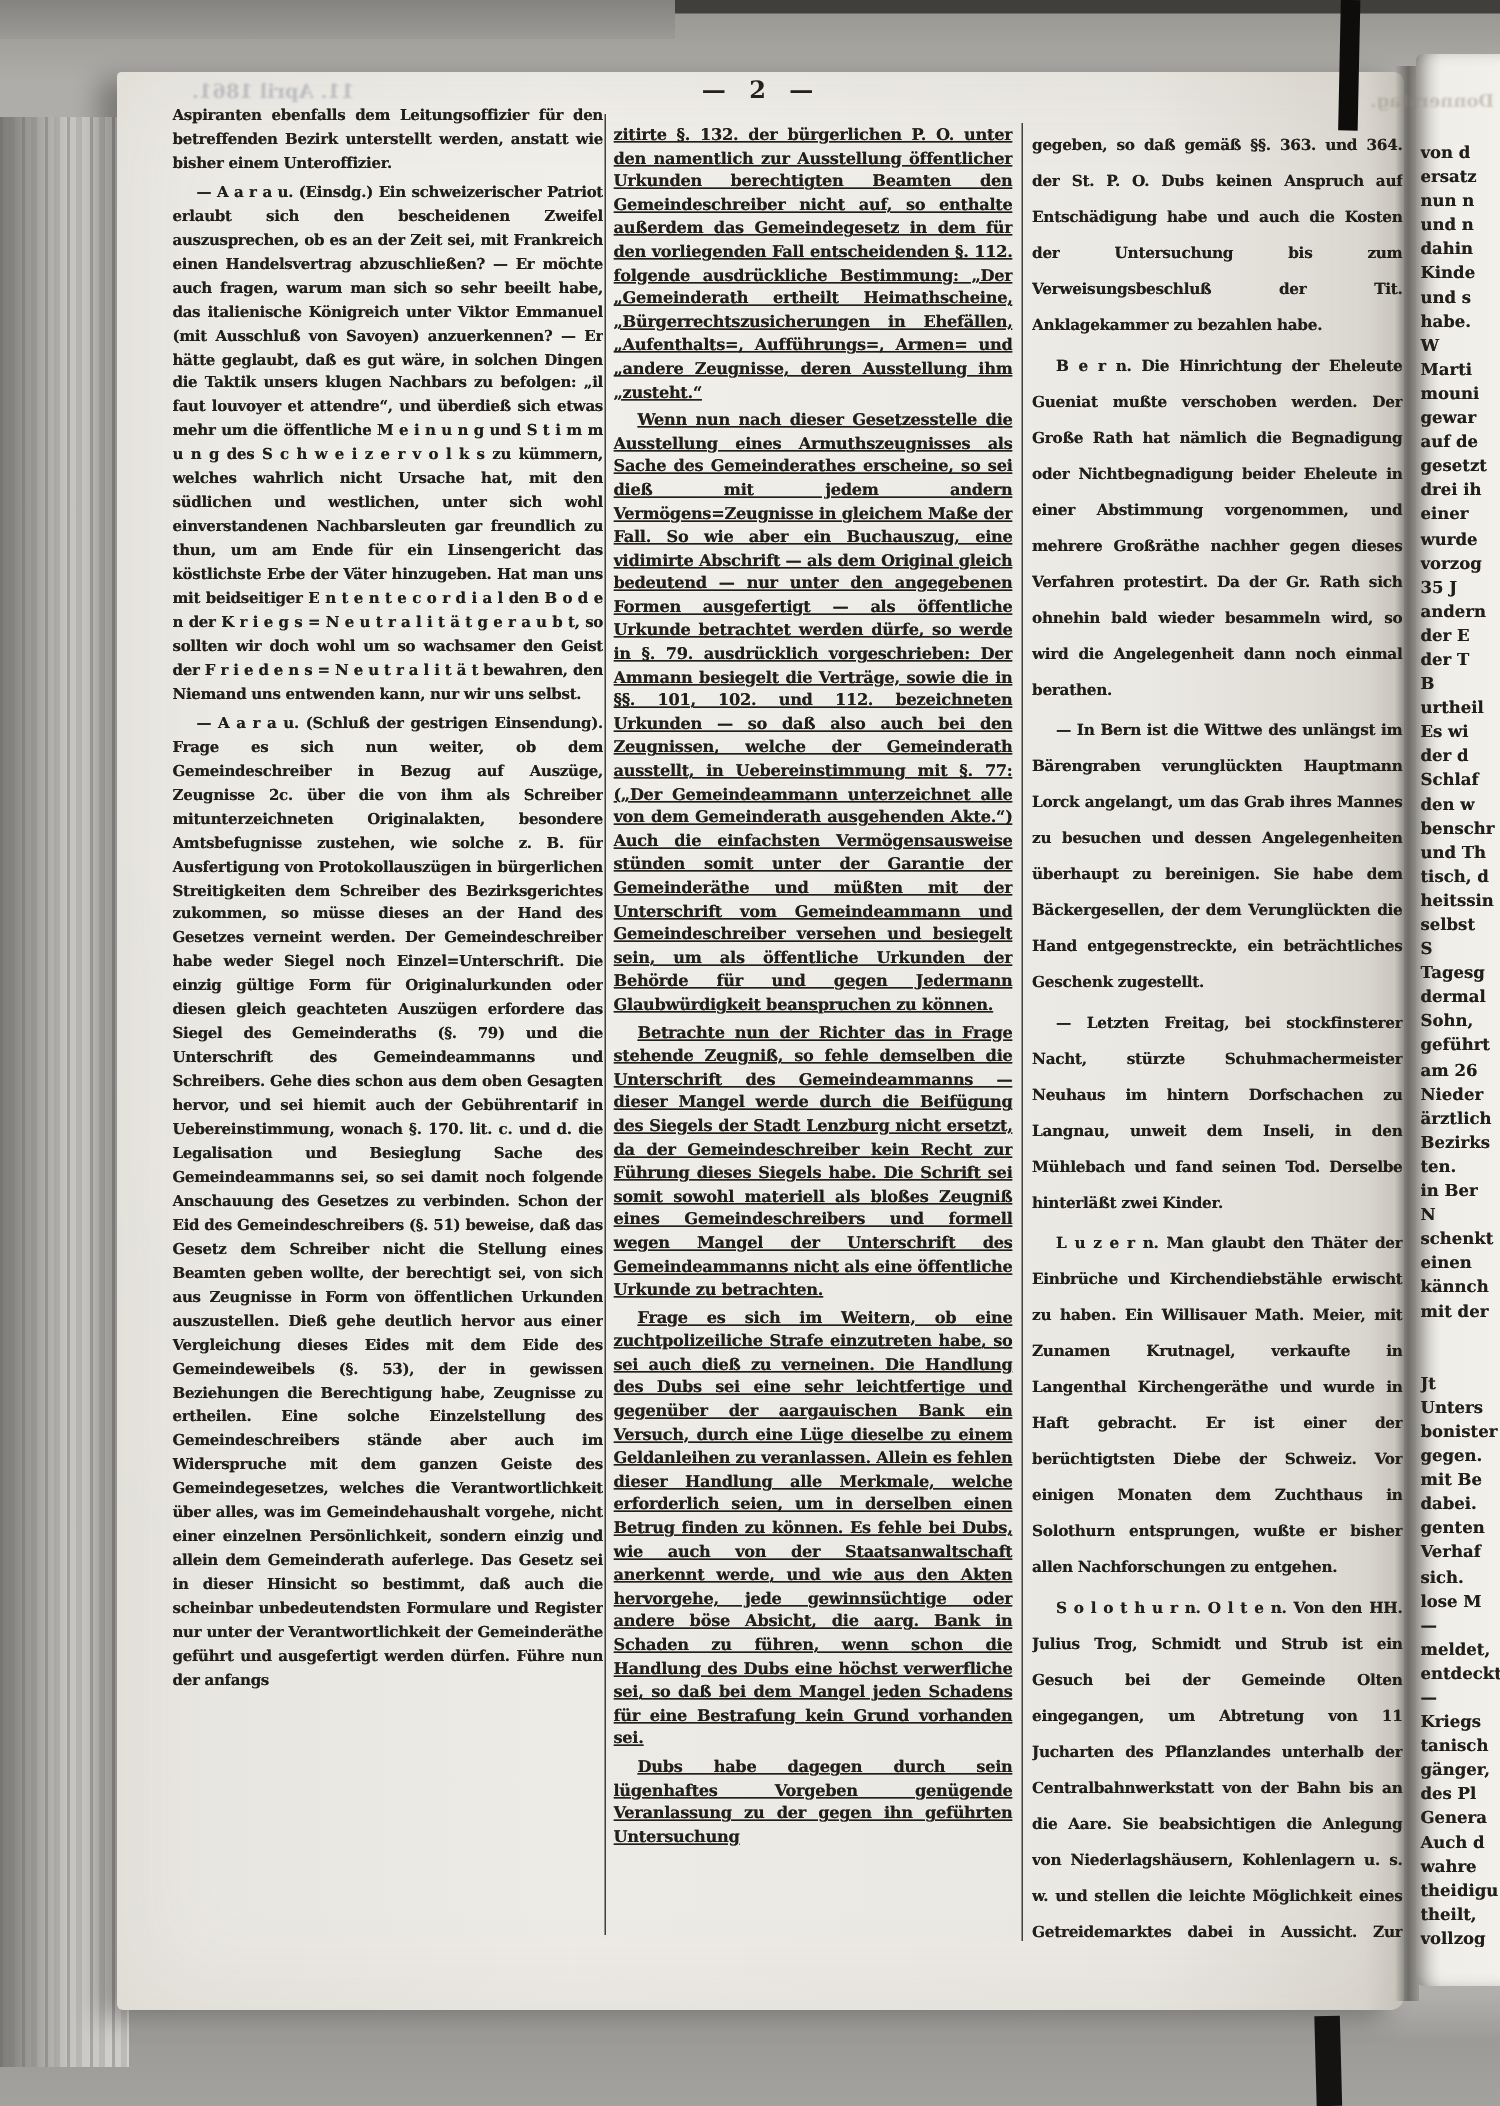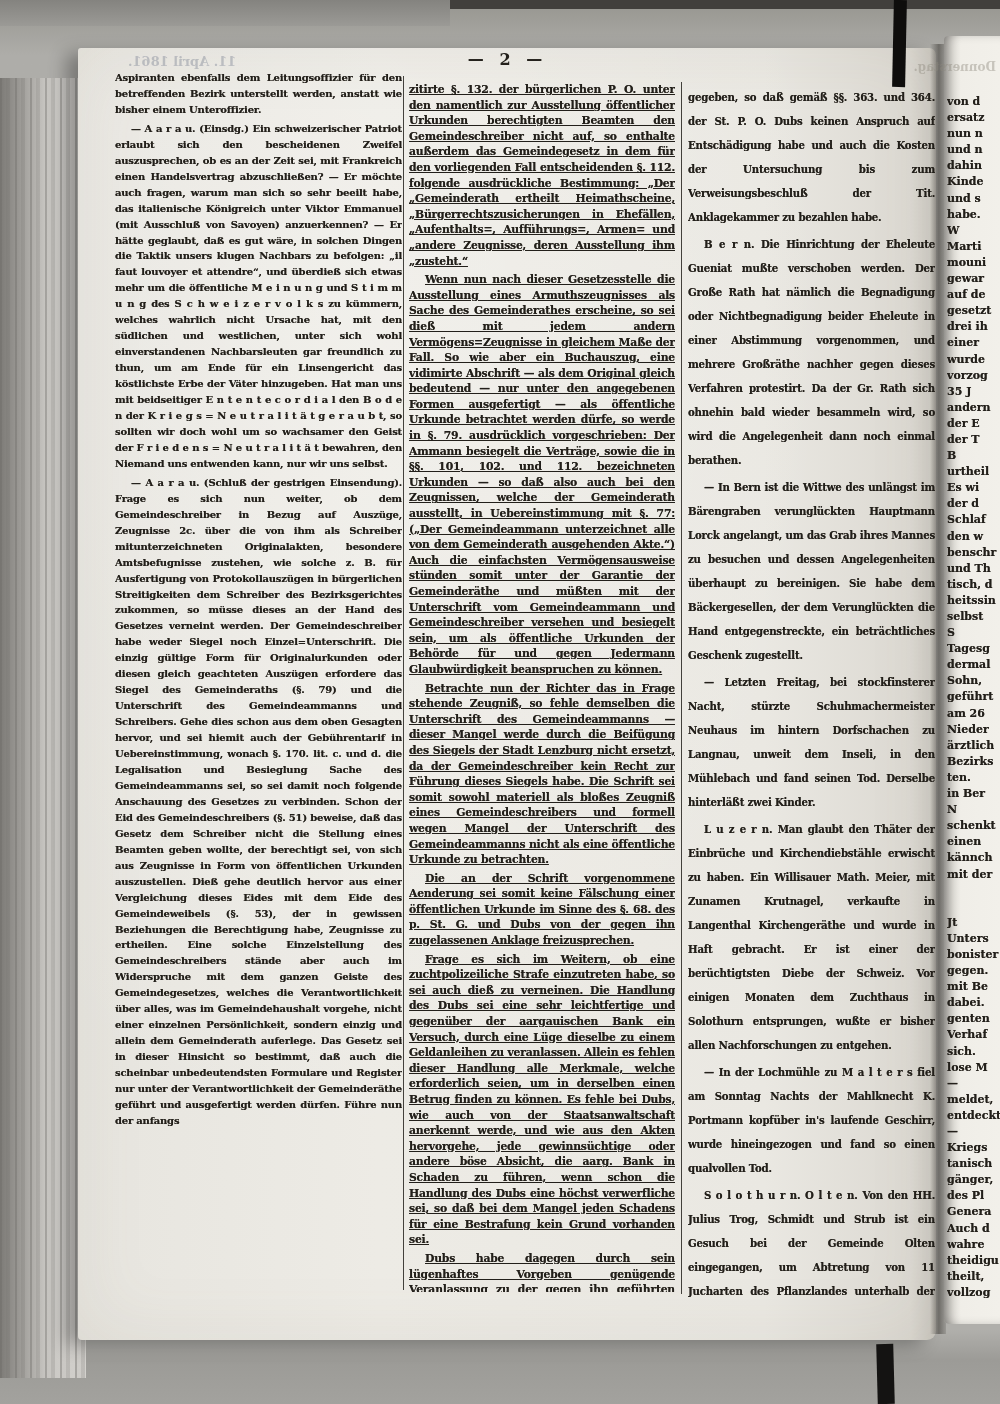--- a/index.html
+++ b/index.html
@@ -78,32 +78,30 @@
   <div class="col col1">
       <p class="">Aspiranten ebenfalls dem Leitungsoffizier für den betreffenden Bezirk unterstellt werden, anstatt wie bisher einem Unteroffizier.</p>
       <p class="indent">— A a r a u. (Einsdg.) Ein schweizerischer Patriot erlaubt sich den bescheidenen Zweifel auszusprechen, ob es an der Zeit sei, mit Frankreich einen Handelsvertrag abzuschließen? — Er möchte auch fragen, warum man sich so sehr beeilt habe, das italienische Königreich unter Viktor Emmanuel (mit Ausschluß von Savoyen) anzuerkennen? — Er hätte geglaubt, daß es gut wäre, in solchen Dingen die Taktik unsers klugen Nachbars zu befolgen: „il faut louvoyer et attendre“, und überdieß sich etwas mehr um die öffentliche M e i n u n g  und  S t i m m u n g  des  S c h w e i z e r v o l k s  zu kümmern, welches wahrlich nicht Ursache hat, mit den südlichen und westlichen, unter sich wohl einverstandenen Nachbarsleuten gar freundlich zu thun, um am Ende für ein Linsengericht das köstlichste Erbe der Väter hinzugeben. Hat man uns mit beidseitiger E n t e n t e  c o r d i a l  den B o d e n der K r i e g s = N e u t r a l i t ä t  g e r a u b t, so sollten wir doch wohl um so wachsamer den Geist der F r i e d e n s = N e u t r a l i t ä t bewahren, den Niemand uns entwenden kann, nur wir uns selbst.</p>
       <p class="indent">— A a r a u. (Schluß der gestrigen Einsendung). Frage es sich nun weiter, ob dem Gemeindeschreiber in Bezug auf Auszüge, Zeugnisse 2c. über die von ihm als Schreiber mitunterzeichneten Originalakten, besondere Amtsbefugnisse zustehen, wie solche z. B. für Ausfertigung von Protokollauszügen in bürgerlichen Streitigkeiten dem Schreiber des Bezirksgerichtes zukommen, so müsse dieses an der Hand des Gesetzes verneint werden. Der Gemeindeschreiber habe weder Siegel noch Einzel=Unterschrift. Die einzig gültige Form für Originalurkunden oder diesen gleich geachteten Auszügen erfordere das Siegel des Gemeinderaths (§. 79) und die Unterschrift des Gemeindeammanns und Schreibers. Gehe dies schon aus dem oben Gesagten hervor, und sei hiemit auch der Gebührentarif in Uebereinstimmung, wonach §. 170. lit. c. und d. die Legalisation und Besieglung Sache des Gemeindeammanns sei, so sei damit noch folgende Anschauung des Gesetzes zu verbinden. Schon der Eid des Gemeindeschreibers (§. 51) beweise, daß das Gesetz dem Schreiber nicht die Stellung eines Beamten geben wollte, der berechtigt sei, von sich aus Zeugnisse in Form von öffentlichen Urkunden auszustellen. Dieß gehe deutlich hervor aus einer Vergleichung dieses Eides mit dem Eide des Gemeindeweibels (§. 53), der in gewissen Beziehungen die Berechtigung habe, Zeugnisse zu ertheilen. Eine solche Einzelstellung des Gemeindeschreibers stände aber auch im Widerspruche mit dem ganzen Geiste des Gemeindegesetzes, welches die Verantwortlichkeit über alles, was im Gemeindehaushalt vorgehe, nicht einer einzelnen Persönlichkeit, sondern einzig und allein dem Gemeinderath auferlege. Das Gesetz sei in dieser Hinsicht so bestimmt, daß auch die scheinbar unbedeutendsten Formulare und Register nur unter der Verantwortlichkeit der Gemeinderäthe geführt und ausgefertigt werden dürfen. Führe nun der anfangs</p>
     </div>
   <div class="rule rule1"></div>
   <div class="col col2">
       <p class="">zitirte §. 132. der bürgerlichen P. O. unter den namentlich zur Ausstellung öffentlicher Urkunden berechtigten Beamten den Gemeindeschreiber nicht auf, so enthalte außerdem das Gemeindegesetz in dem für den vorliegenden Fall entscheidenden §. 112. folgende ausdrückliche Bestimmung: „Der „Gemeinderath ertheilt Heimathscheine, „Bürgerrechtszusicherungen in Ehefällen, „Aufenthalts=, Aufführungs=, Armen= und „andere Zeugnisse, deren Ausstellung ihm „zusteht.“</p>
       <p class="indent">Wenn nun nach dieser Gesetzesstelle die Ausstellung eines Armuthszeugnisses als Sache des Gemeinderathes erscheine, so sei dieß mit jedem andern Vermögens=Zeugnisse in gleichem Maße der Fall. So wie aber ein Buchauszug, eine vidimirte Abschrift — als dem Original gleich bedeutend — nur unter den angegebenen Formen ausgefertigt — als öffentliche Urkunde betrachtet werden dürfe, so werde in §. 79. ausdrücklich vorgeschrieben: Der Ammann besiegelt die Verträge, sowie die in §§. 101, 102. und 112. bezeichneten Urkunden — so daß also auch bei den Zeugnissen, welche der Gemeinderath ausstellt, in Uebereinstimmung mit §. 77: („Der Gemeindeammann unterzeichnet alle von dem Gemeinderath ausgehenden Akte.“) Auch die einfachsten Vermögensausweise stünden somit unter der Garantie der Gemeinderäthe und müßten mit der Unterschrift vom Gemeindeammann und Gemeindeschreiber versehen und besiegelt sein, um als öffentliche Urkunden der Behörde für und gegen Jedermann Glaubwürdigkeit beanspruchen zu können.</p>
       <p class="indent">Betrachte nun der Richter das in Frage stehende Zeugniß, so fehle demselben die Unterschrift des Gemeindeammanns — dieser Mangel werde durch die Beifügung des Siegels der Stadt Lenzburg nicht ersetzt, da der Gemeindeschreiber kein Recht zur Führung dieses Siegels habe. Die Schrift sei somit sowohl materiell als bloßes Zeugniß eines Gemeindeschreibers und formell wegen Mangel der Unterschrift des Gemeindeammanns nicht als eine öffentliche Urkunde zu betrachten.</p>
-      <p class="indent">Die an der Schrift vorgenommene Aenderung sei somit keine Fälschung einer öffentlichen Urkunde im Sinne des §. 68. des p. St. G. und Dubs von der gegen ihn zugelassenen Anklage freizusprechen.</p>
       <p class="indent">Frage es sich im Weitern, ob eine zuchtpolizeiliche Strafe einzutreten habe, so sei auch dieß zu verneinen. Die Handlung des Dubs sei eine sehr leichtfertige und gegenüber der aargauischen Bank ein Versuch, durch eine Lüge dieselbe zu einem Geldanleihen zu veranlassen. Allein es fehlen dieser Handlung alle Merkmale, welche erforderlich seien, um in derselben einen Betrug finden zu können. Es fehle bei Dubs, wie auch von der Staatsanwaltschaft anerkennt werde, und wie aus den Akten hervorgehe, jede gewinnsüchtige oder andere böse Absicht, die aarg. Bank in Schaden zu führen, wenn schon die Handlung des Dubs eine höchst verwerfliche sei, so daß bei dem Mangel jeden Schadens für eine Bestrafung kein Grund vorhanden sei.</p>
       <p class="indent">Dubs habe dagegen durch sein lügenhaftes Vorgeben genügende Veranlassung zu der gegen ihn geführten Untersuchung</p>
     </div>
   <div class="rule rule2"></div>
   <div class="col col3">
       <p class="">gegeben, so daß gemäß §§. 363. und 364. der St. P. O. Dubs keinen Anspruch auf Entschädigung habe und auch die Kosten der Untersuchung bis zum Verweisungsbeschluß der Tit. Anklagekammer zu bezahlen habe.</p>
       <p class="indent">B e r n. Die Hinrichtung der Eheleute Gueniat mußte verschoben werden. Der Große Rath hat nämlich die Begnadigung oder Nichtbegnadigung beider Eheleute in einer Abstimmung vorgenommen, und mehrere Großräthe nachher gegen dieses Verfahren protestirt. Da der Gr. Rath sich ohnehin bald wieder besammeln wird, so wird die Angelegenheit dann noch einmal berathen.</p>
       <p class="indent">— In Bern ist die Wittwe des unlängst im Bärengraben verunglückten Hauptmann Lorck angelangt, um das Grab ihres Mannes zu besuchen und dessen Angelegenheiten überhaupt zu bereinigen. Sie habe dem Bäckergesellen, der dem Verunglückten die Hand entgegenstreckte, ein beträchtliches Geschenk zugestellt.</p>
       <p class="indent">— Letzten Freitag, bei stockfinsterer Nacht, stürzte Schuhmachermeister Neuhaus im hintern Dorfschachen zu Langnau, unweit dem Inseli, in den Mühlebach und fand seinen Tod. Derselbe hinterläßt zwei Kinder.</p>
       <p class="indent">L u z e r n. Man glaubt den Thäter der Einbrüche und Kirchendiebstähle erwischt zu haben. Ein Willisauer Math. Meier, mit Zunamen Krutnagel, verkaufte in Langenthal Kirchengeräthe und wurde in Haft gebracht. Er ist einer der berüchtigtsten Diebe der Schweiz. Vor einigen Monaten dem Zuchthaus in Solothurn entsprungen, wußte er bisher allen Nachforschungen zu entgehen.</p>
-      <p class="indent">— In der Lochmühle zu M a l t e r s fiel am Sonntag Nachts der Mahlknecht K. Portmann kopfüber in's laufende Geschirr, wurde hineingezogen und fand so einen qualvollen Tod.</p>
       <p class="indent">S o l o t h u r n. O l t e n. Von den HH. Julius Trog, Schmidt und Strub ist ein Gesuch bei der Gemeinde Olten eingegangen, um Abtretung von 11 Jucharten des Pflanzlandes unterhalb der Centralbahnwerkstatt von der Bahn bis an die Aare. Sie beabsichtigen die Anlegung von Niederlagshäusern, Kohlenlagern u. s. w. und stellen die leichte Möglichkeit eines Getreidemarktes dabei in Aussicht. Zur Begutachtung dieser wichtigen Angelegenheit hat der Gemeinderath eine Kommission aufgestellt.</p>
       <p class="indent">W a a d t. Am 18. Juni 1860 stieß auf der Eisenbahn zwischen Nyon und Gland ein auf der Imperiale des Waggons sitzender junger Mann von Lausanne, verheirathet und Vater von zwei Kindern, mit dem Kopf an das Gewölbe der Brücke von Bernex und wurde todt auf die Bahn geworfen. Für diesen Unglücksfall wurde</p>
     </div>
   <div class="col col4">
       <div class="frag">von d</div>
       <div class="frag">ersatz</div>
       <div class="frag">nun n</div>
       <div class="frag">und n</div>
       <div class="frag">dahin</div>
       <div class="frag">Kinde</div>

